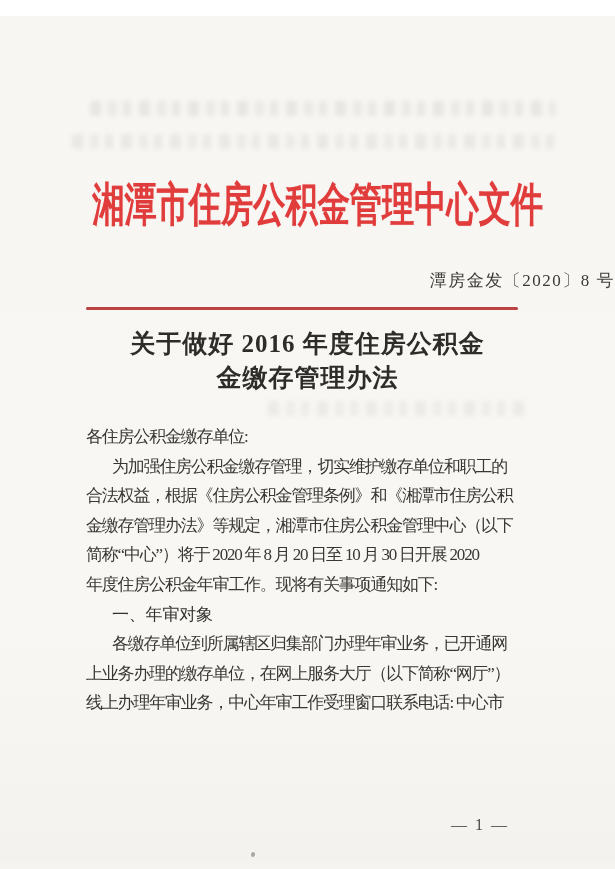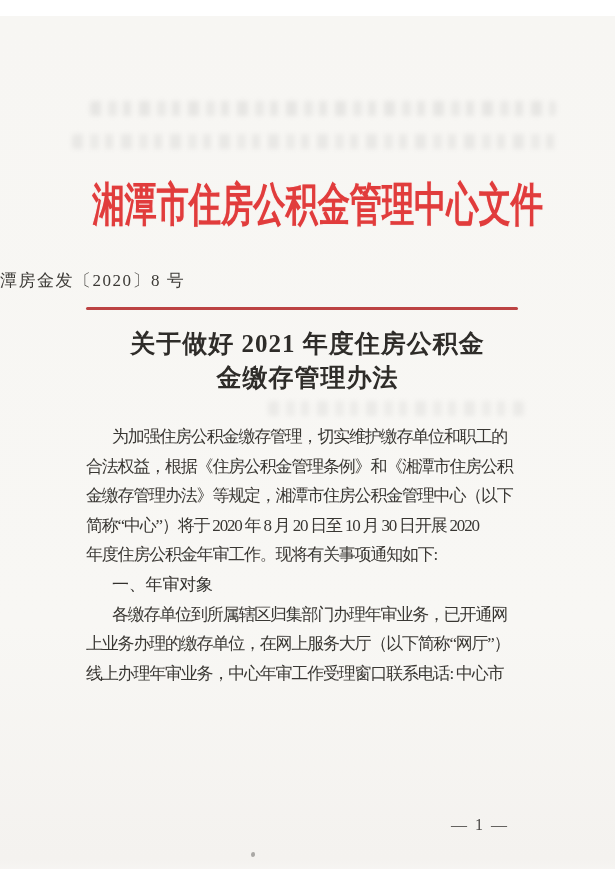--- a/index.html
+++ b/index.html
@@ -53,21 +53,21 @@
     white-space:nowrap;
     transform:scaleX(.70);
     transform-origin:50% 50%;
     text-shadow:0 0 1px rgba(225,60,60,.45);
   }
 
   .doc-number {
     position:absolute;
     top:254px; left:0;
     width:100%;
-    text-align:left;
+    text-align:right;
     font-size:17px;
     line-height:22px;
     letter-spacing:1.5px;
     color:#3c3a36;
   }
 
   .red-rule {
     position:absolute;
     top:291px; left:86px;
     width:432px;
@@ -135,25 +135,26 @@
   <div class="smudge smudge3"></div>
   <div class="speck"></div>
 
   <div class="org-title">湘潭市住房公积金管理中心文件</div>
 
   <div class="doc-number">潭房金发〔2020〕8 号</div>
 
   <div class="red-rule"></div>
 
   <div class="main-title">
-    <div>关于做好 2021 年度住房公积金</div>
+    <div>关于做好 2016 年度住房公积金</div>
     <div>金缴存管理办法</div>
   </div>
 
   <div class="body-text">
+    <p>各住房公积金缴存单位:</p>
     <p class="indent">为加强住房公积金缴存管理，切实维护缴存单位和职工的
 合法权益，根据《住房公积金管理条例》和《湘潭市住房公积
 金缴存管理办法》等规定，湘潭市住房公积金管理中心（以下
 简称“中心”）将于 2020 年 8 月 20 日至 10 月 30 日开展 2020
 年度住房公积金年审工作。现将有关事项通知如下:</p>
     <p class="section-heading">一、年审对象</p>
     <p class="indent">各缴存单位到所属辖区归集部门办理年审业务，已开通网
 上业务办理的缴存单位，在网上服务大厅（以下简称“网厅”）
 线上办理年审业务，中心年审工作受理窗口联系电话: 中心市</p>
   </div>

